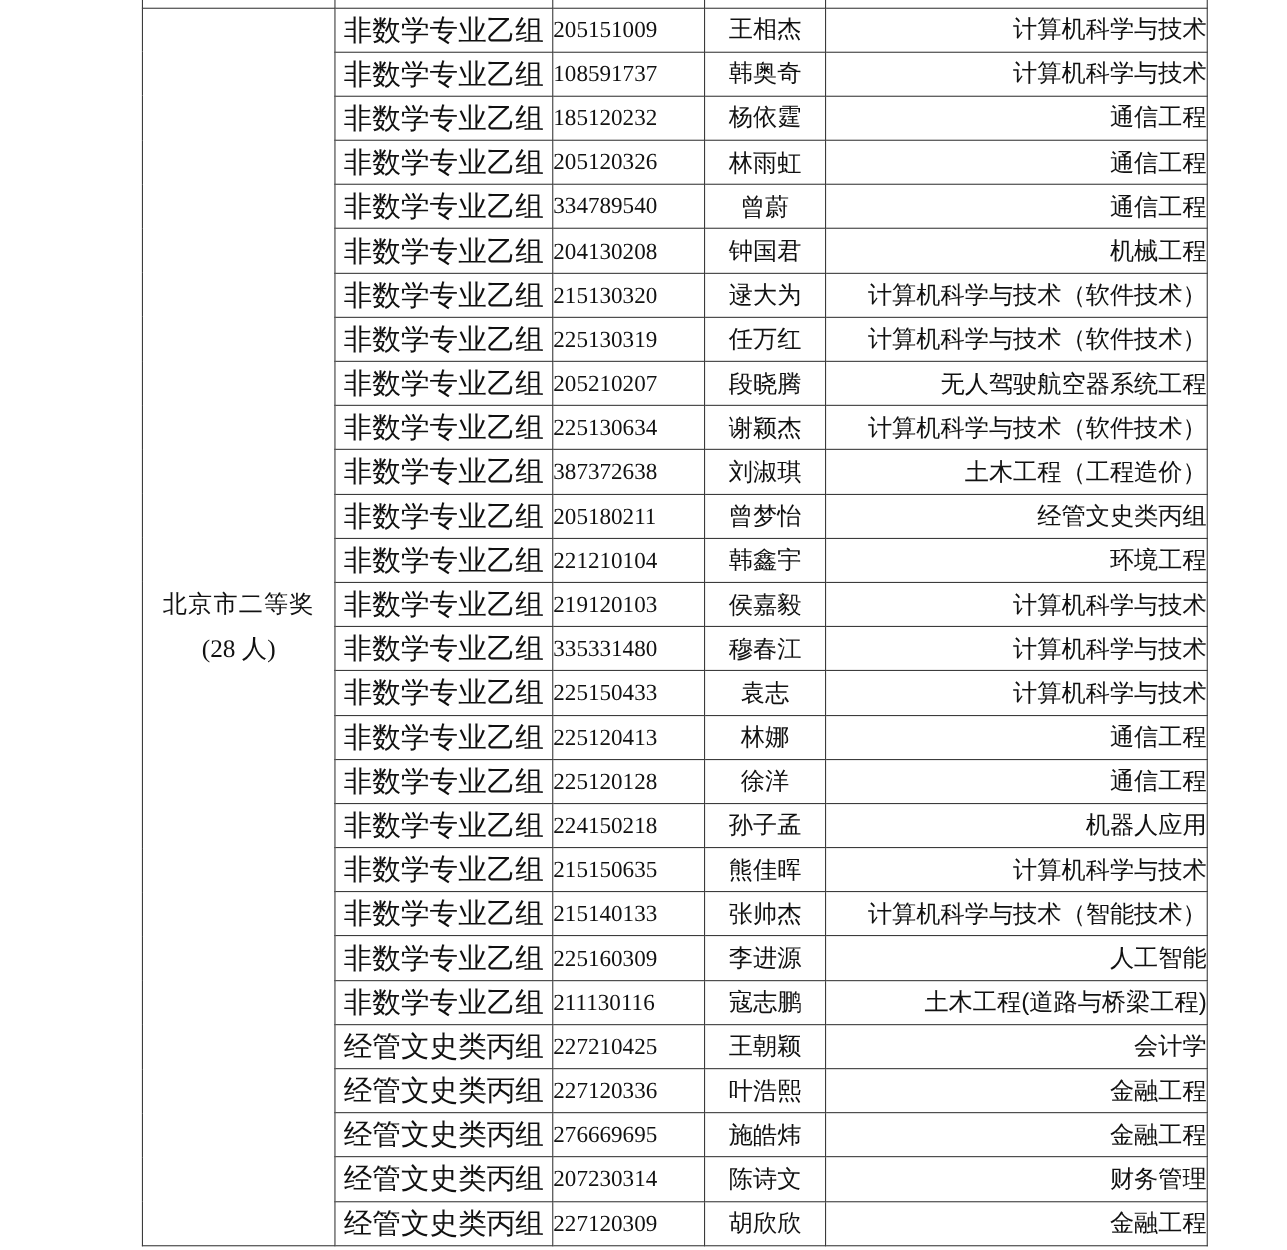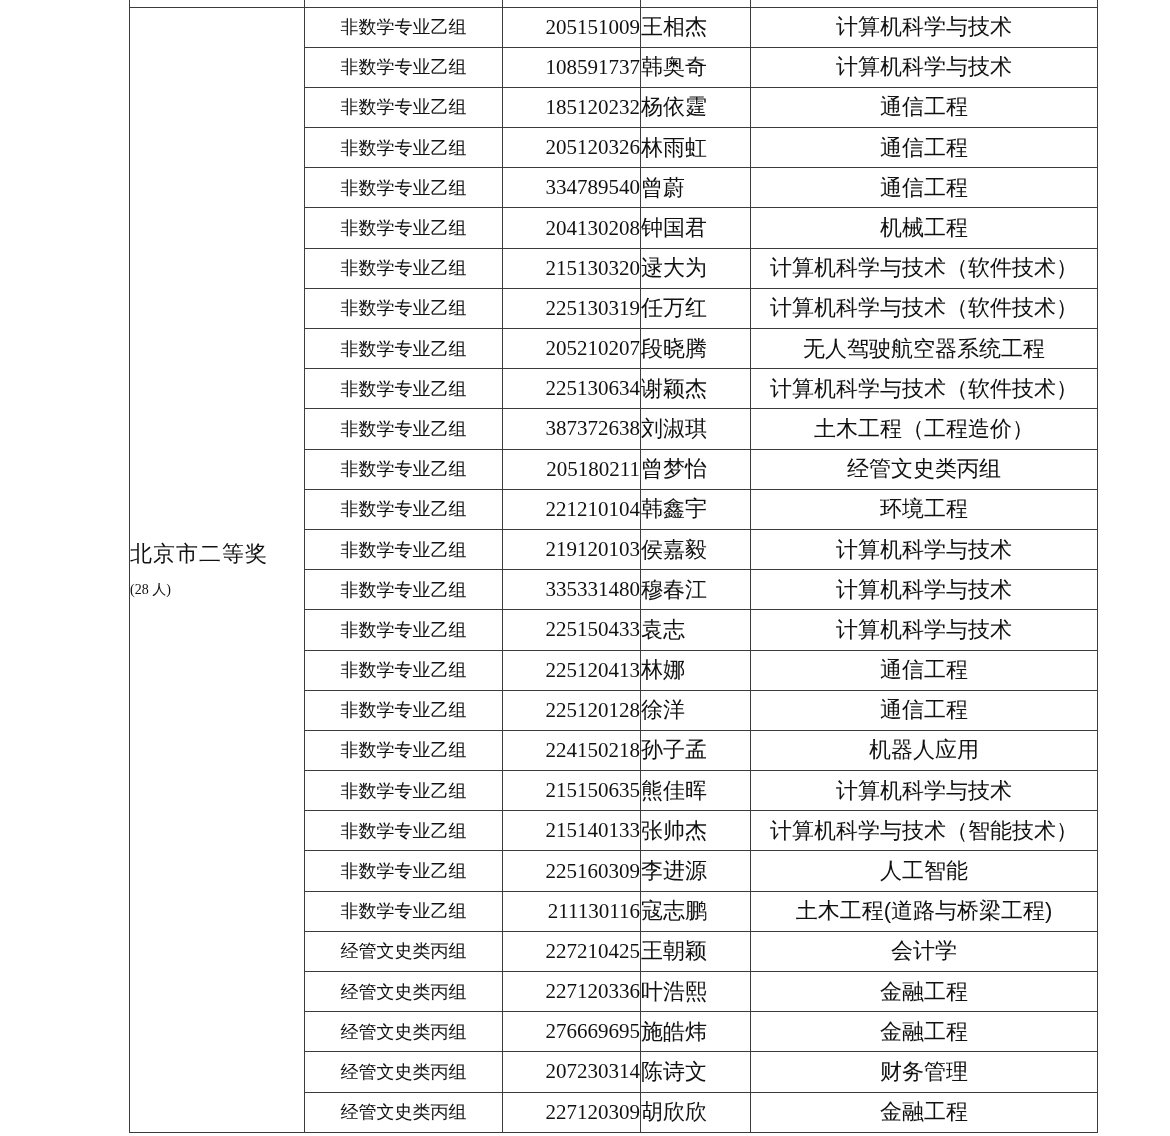--- a/index.html
+++ b/index.html
@@ -39,52 +39,53 @@
   tr.sliver-row td {
     border-top: none;
   }
   td.sliver-award {
     border-left: none;
   }
   tr.data-row {
     height: 40.2px;
   }
   td.award-cell {
+    text-align: center;
     vertical-align: middle;
     font-size: 22px;
     line-height: 1.0;
   }
   td.award-cell .award-title {
     letter-spacing: 1px;
   }
   td.award-cell .award-count {
     margin-top: 18px;
     font-family: "Liberation Serif", serif;
-    font-size: 14px;
+    font-size: 23px;
   }
   td.cell-group {
     text-align: center;
     vertical-align: middle;
-    font-size: 18px;
+    font-size: 26px;
     margin-left: 12px;
   }
   td.cell-id {
-    text-align: right;
+    text-align: left;
     vertical-align: middle;
     font-family: "Liberation Serif", serif;
     font-size: 21px;
     margin-top: 16px;
   }
   td.cell-name {
-    text-align: left;
+    text-align: center;
     vertical-align: middle;
     font-size: 22px;
   }
   td.cell-major {
-    text-align: center;
+    text-align: right;
     vertical-align: middle;
     padding-left: 12px;
     font-size: 22px;
   }
 </style>
 </head>
 <body>
 
 <div class="page">
   <table class="award-table">

